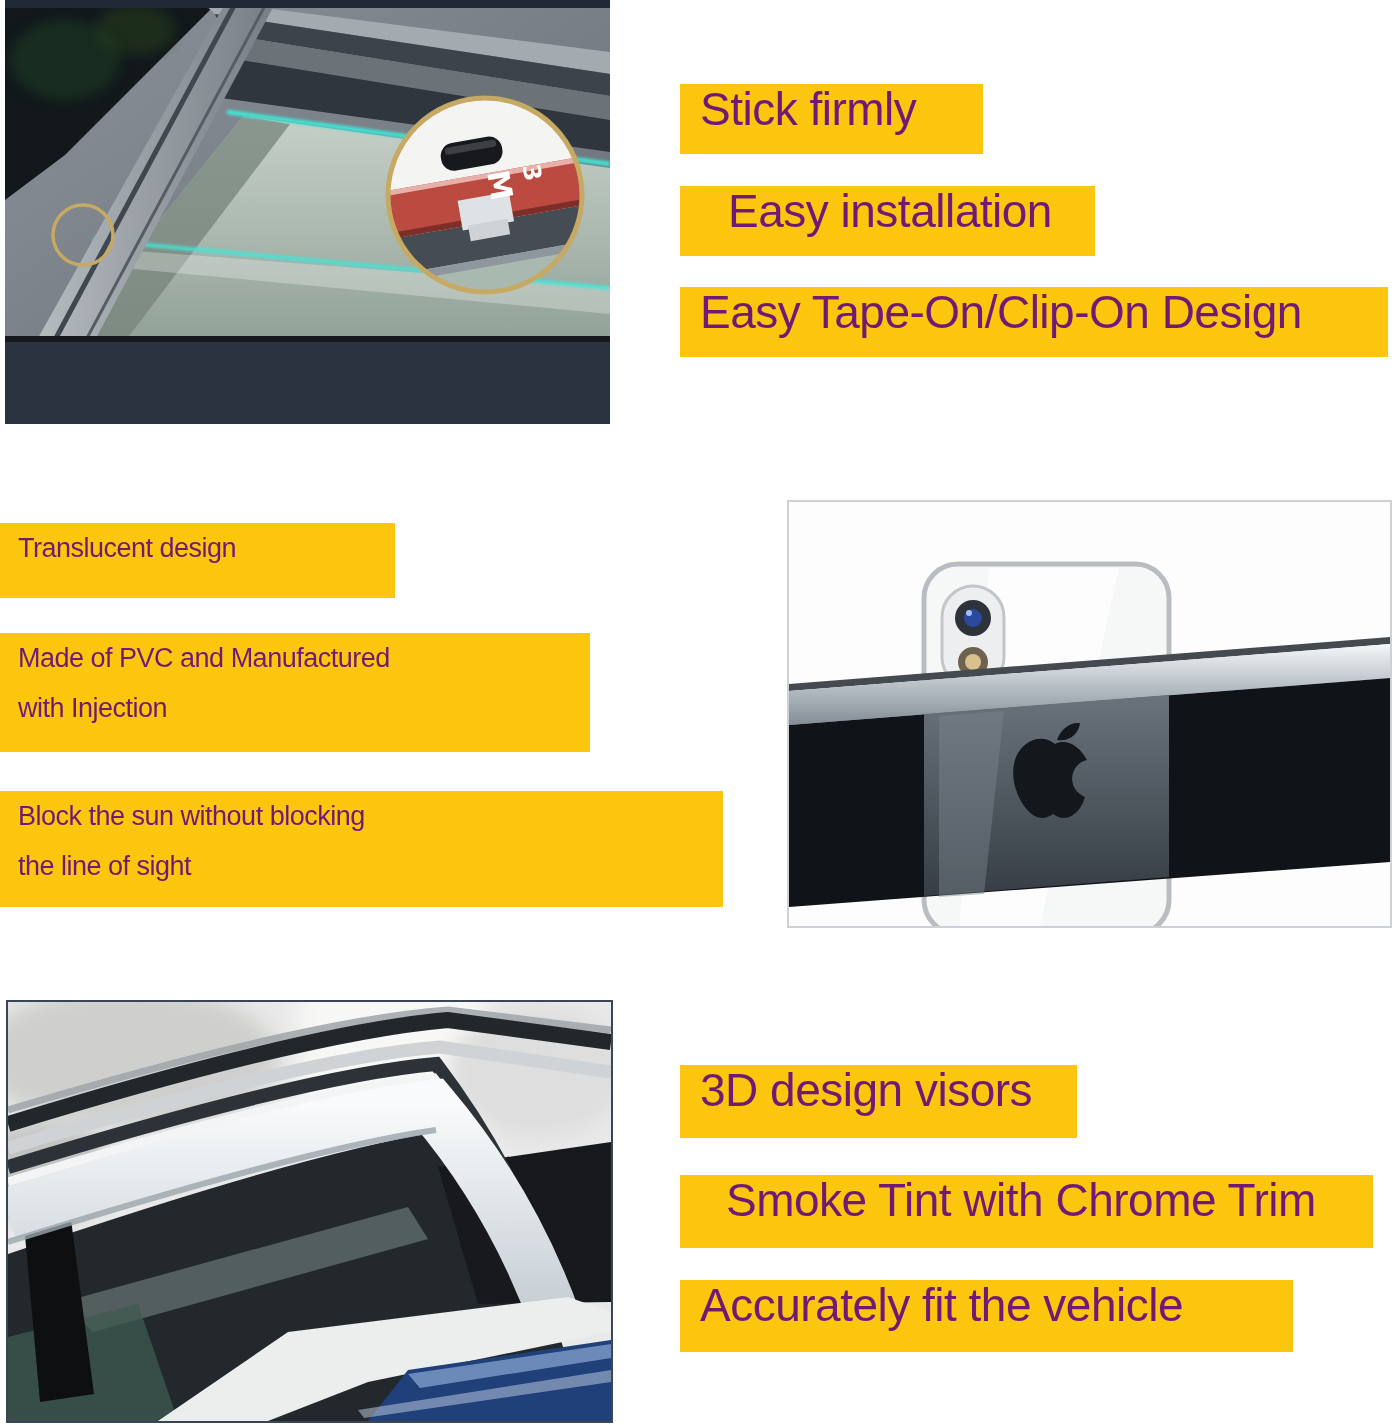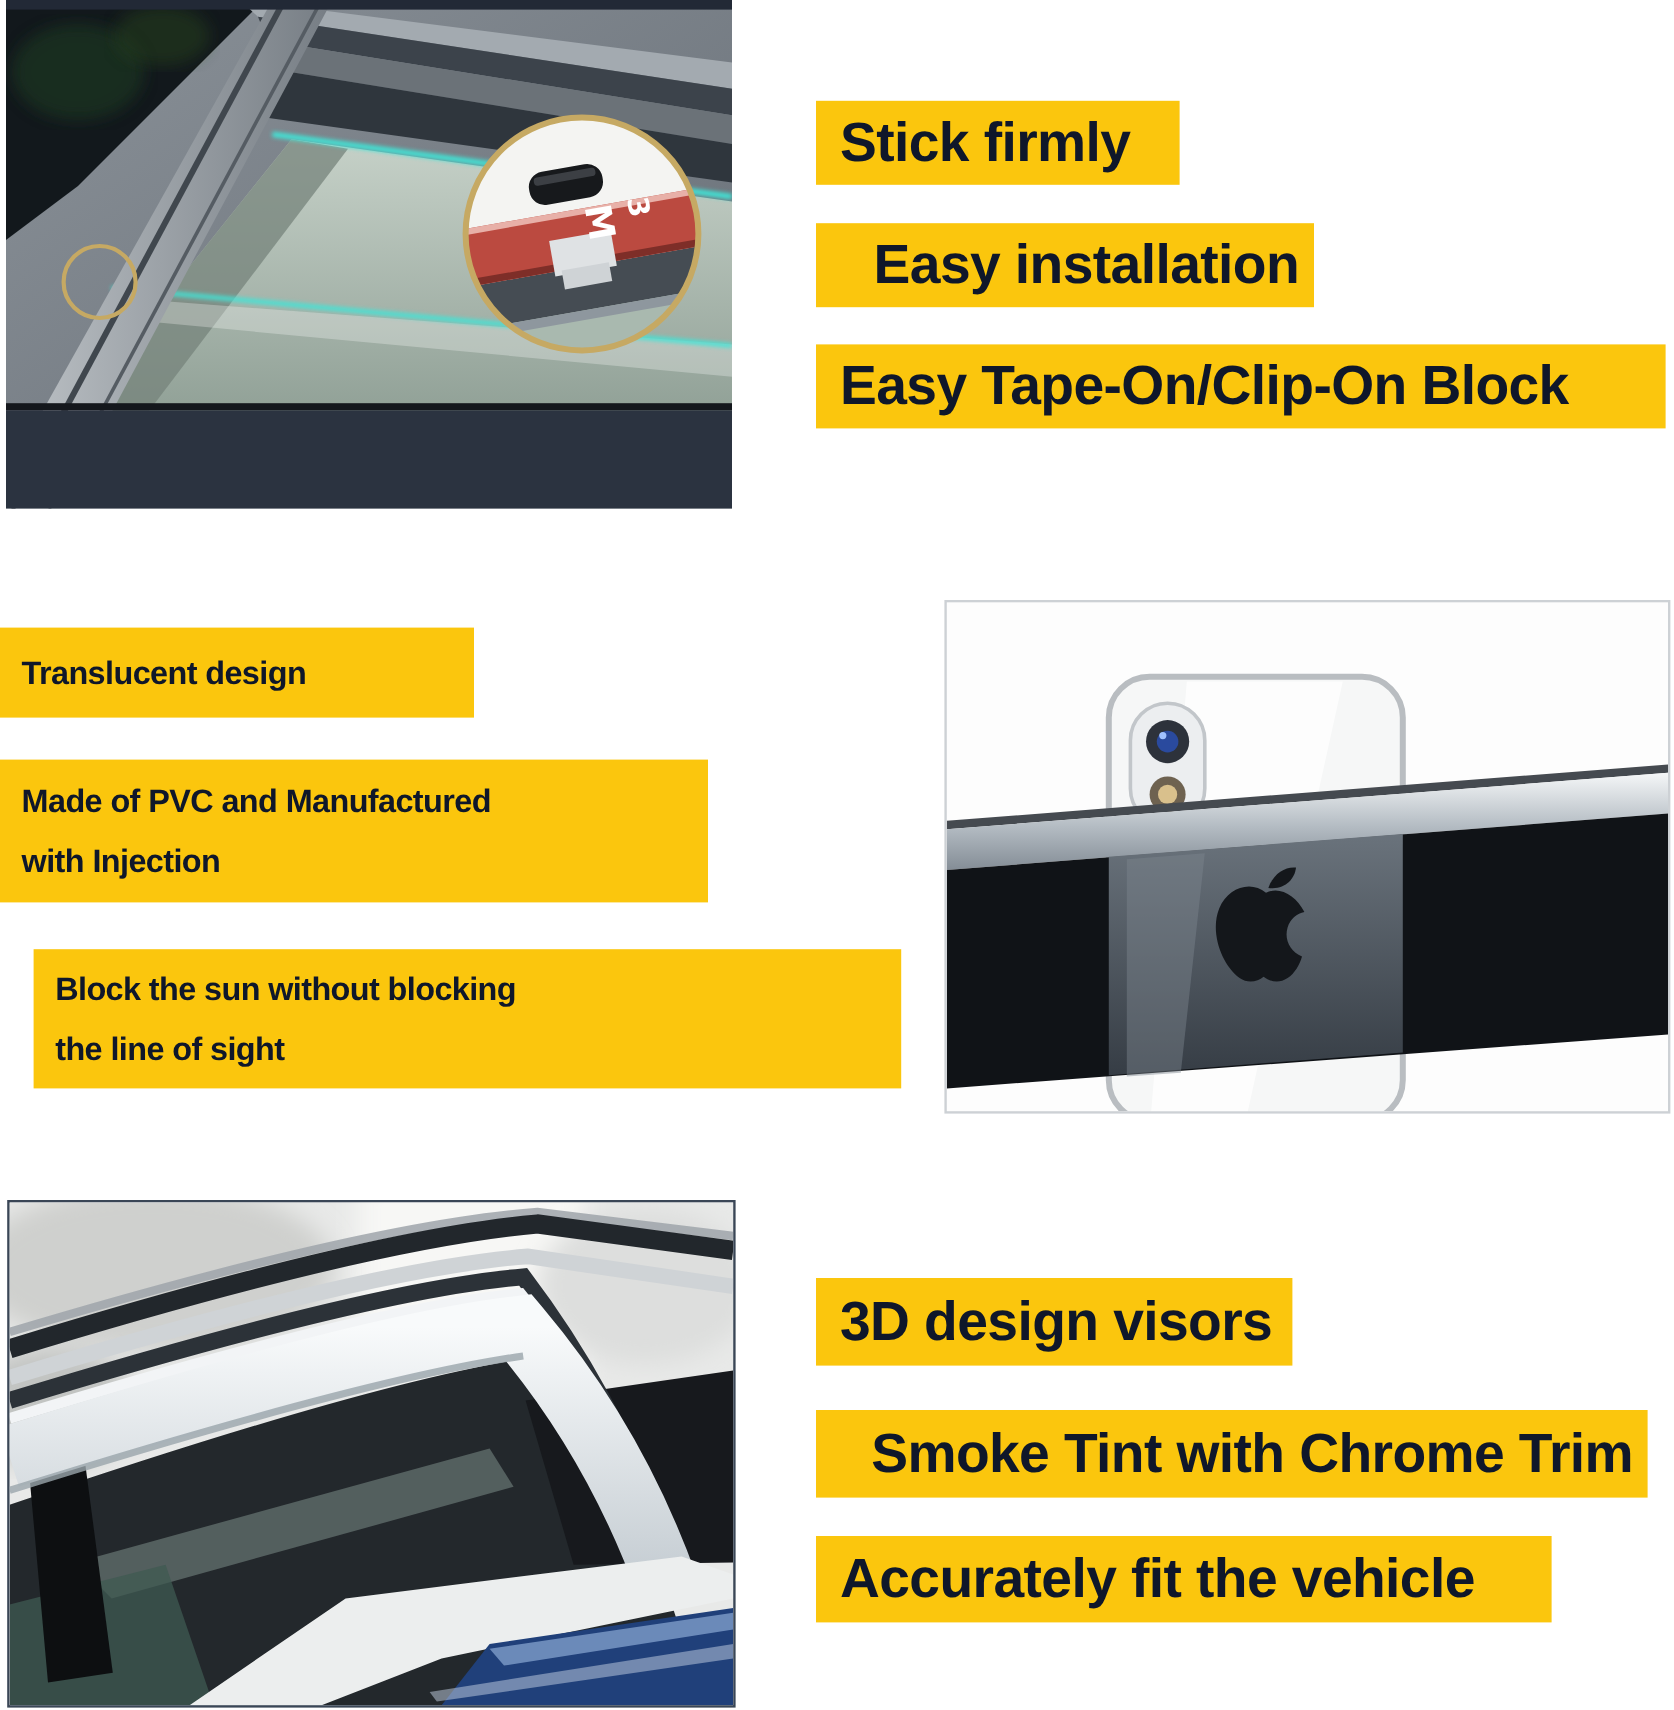--- a/index.html
+++ b/index.html
@@ -1,32 +1,32 @@
 <!DOCTYPE html>
 <html><head>
 <meta charset="utf-8">
 <style>
   html,body{margin:0;padding:0;background:#ffffff;}
   #stage{position:relative;width:1395px;height:1425px;background:#ffffff;overflow:hidden;
          font-family:"Liberation Sans","DejaVu Sans",sans-serif;}
   .photo{position:absolute;overflow:hidden;}
   .photo svg{display:block;width:100%;height:100%;}
-  .tag{position:absolute;display:flex;align-items:center;background:#fbc60d;color:#0f172a;
-       font-weight:700;letter-spacing:-0.5px;box-sizing:border-box;}
+  .tag{position:absolute;display:flex;background:#fbc60d;color:#701a75;
+       font-weight:400;letter-spacing:-0.5px;box-sizing:border-box;}
   .tag span{white-space:pre-line;}
   .tag.big{font-size:46px;padding-left:20px;line-height:1.12;}
   .tag.mid{font-size:27px;padding-left:18px;line-height:50px;}
   
   #tag-stick{left:680px;top:84px;width:303px;height:70px;}
   #tag-install{left:680px;top:186px;width:415px;height:70px;padding-left:48px;}
   #tag-tapeon{left:680px;top:287px;width:708px;height:70px;}
   
   #tag-translucent{left:0;top:523px;width:395px;height:75px;}
   #tag-pvc{left:0;top:633px;width:590px;height:119px;}
-  #tag-block{left:0;top:791px;width:723px;height:116px;margin-left:28px;}
+  #tag-block{left:0;top:791px;width:723px;height:116px;}
   
   #tag-3d{left:680px;top:1065px;width:397px;height:73px;}
   #tag-smoke{left:680px;top:1175px;width:693px;height:73px;padding-left:46px;}
   #tag-fit{left:680px;top:1280px;width:613px;height:72px;}
 
   #photo-tape{left:5px;top:0;width:605px;height:424px;}
   #photo-phone{left:787px;top:500px;width:605px;height:428px;border:2px solid #cdd1d5;box-sizing:border-box;}
   #photo-car{left:6px;top:1000px;width:607px;height:423px;border:2px solid #3a4656;box-sizing:border-box;}
 </style>
 </head>
@@ -111,21 +111,21 @@
     </svg>
   </div>
 
   <div class="tag big" id="tag-stick">
     <span>Stick firmly</span>
   </div>
   <div class="tag big" id="tag-install">
     <span>Easy installation</span>
   </div>
   <div class="tag big" id="tag-tapeon">
-    <span>Easy Tape-On/Clip-On Block</span>
+    <span>Easy Tape-On/Clip-On Design</span>
   </div>
 
   <div class="tag mid" id="tag-translucent">
     <span>Translucent design</span>
   </div>
   <div class="tag mid" id="tag-pvc">
     <span>Made of PVC and Manufactured
 with Injection</span>
   </div>
   <div class="tag mid" id="tag-block">

